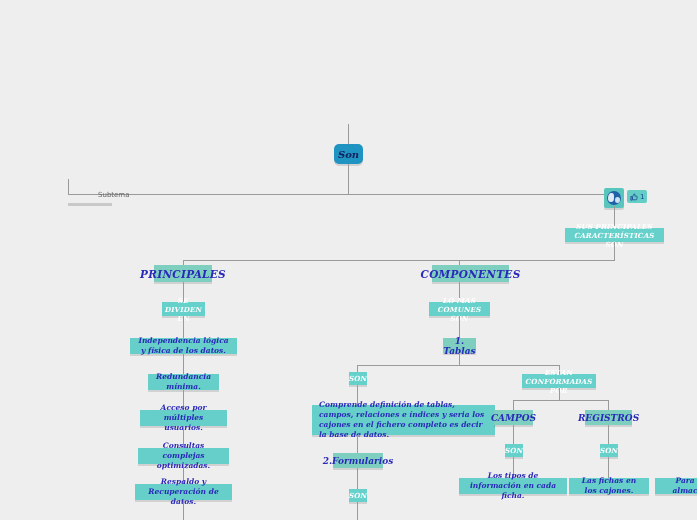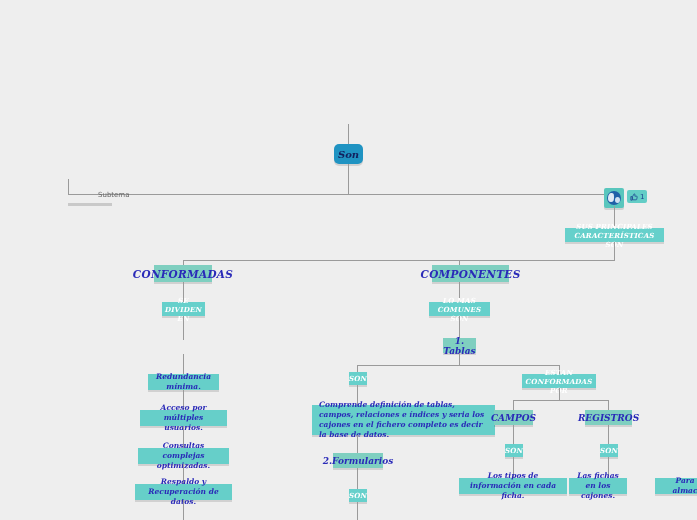--- a/index.html
+++ b/index.html
@@ -150,27 +150,28 @@
     <span>1</span>
   </div>
 
   <div class="line vline" style="left:614px;top:206px;height:20px;"></div>
   <div class="node box-lightteal" style="left:565px;top:228px;width:99px;height:14px;">SUS PRINCIPALES CARACTERÍSTICAS SON</div>
 
   <div class="line vline" style="left:614px;top:242px;height:18px;"></div>
   <div class="line hline" style="left:183px;top:260px;width:432px;"></div>
 
   <div class="line vline" style="left:183px;top:260px;height:5px;"></div>
-  <div class="node box-teal big-label" style="left:154px;top:265px;width:58px;height:17px;">CONFORMADAS</div>
+  <div class="node box-teal big-label" style="left:154px;top:265px;width:58px;height:17px;">PRINCIPALES</div>
 
   <div class="line vline" style="left:183px;top:282px;height:20px;"></div>
   <div class="node box-lightteal" style="left:162px;top:302px;width:43px;height:14px;">SE DIVIDEN EN</div>
 
   <div class="line vline" style="left:183px;top:316px;height:24px;"></div>
 
+  <div class="node box-leaf" style="left:130px;top:338px;width:107px;height:16px;">Independencia lógica y física de los datos.</div>
   <div class="line vline" style="left:183px;top:354px;height:20px;"></div>
 
   <div class="node box-leaf" style="left:148px;top:374px;width:71px;height:16px;">Redundancia mínima.</div>
   <div class="line vline" style="left:183px;top:390px;height:20px;"></div>
 
   <div class="node box-leaf" style="left:140px;top:410px;width:87px;height:16px;">Acceso por múltiples usuarios.</div>
   <div class="line vline" style="left:183px;top:426px;height:22px;"></div>
 
   <div class="node box-leaf" style="left:138px;top:448px;width:91px;height:16px;">Consultas complejas optimizadas.</div>
   <div class="line vline" style="left:183px;top:464px;height:20px;"></div>
@@ -212,17 +213,17 @@
   <div class="line vline" style="left:513px;top:425px;height:19px;"></div>
   <div class="node box-lightteal" style="left:505px;top:444px;width:18px;height:13px;">SON</div>
   <div class="line vline" style="left:513px;top:457px;height:21px;"></div>
   <div class="node box-leaf" style="left:459px;top:478px;width:108px;height:16px;">Los tipos de información en cada ficha.</div>
 
   <div class="line vline" style="left:608px;top:400px;height:10px;"></div>
   <div class="node box-teal" style="left:585px;top:410px;width:47px;height:15px;">REGISTROS</div>
   <div class="line vline" style="left:608px;top:425px;height:19px;"></div>
   <div class="node box-lightteal" style="left:600px;top:444px;width:18px;height:13px;">SON</div>
   <div class="line vline" style="left:608px;top:457px;height:21px;"></div>
-  <div class="node box-leaf" style="left:569px;top:478px;width:58px;height:16px;">Las fichas en los cajones.</div>
+  <div class="node box-leaf" style="left:569px;top:478px;width:80px;height:16px;">Las fichas en los cajones.</div>
 
   <div class="node box-leaf" style="left:655px;top:478px;width:60px;height:16px;justify-content:flex-start;">Para almac</div>
 
 </div>
 
 </body></html>

